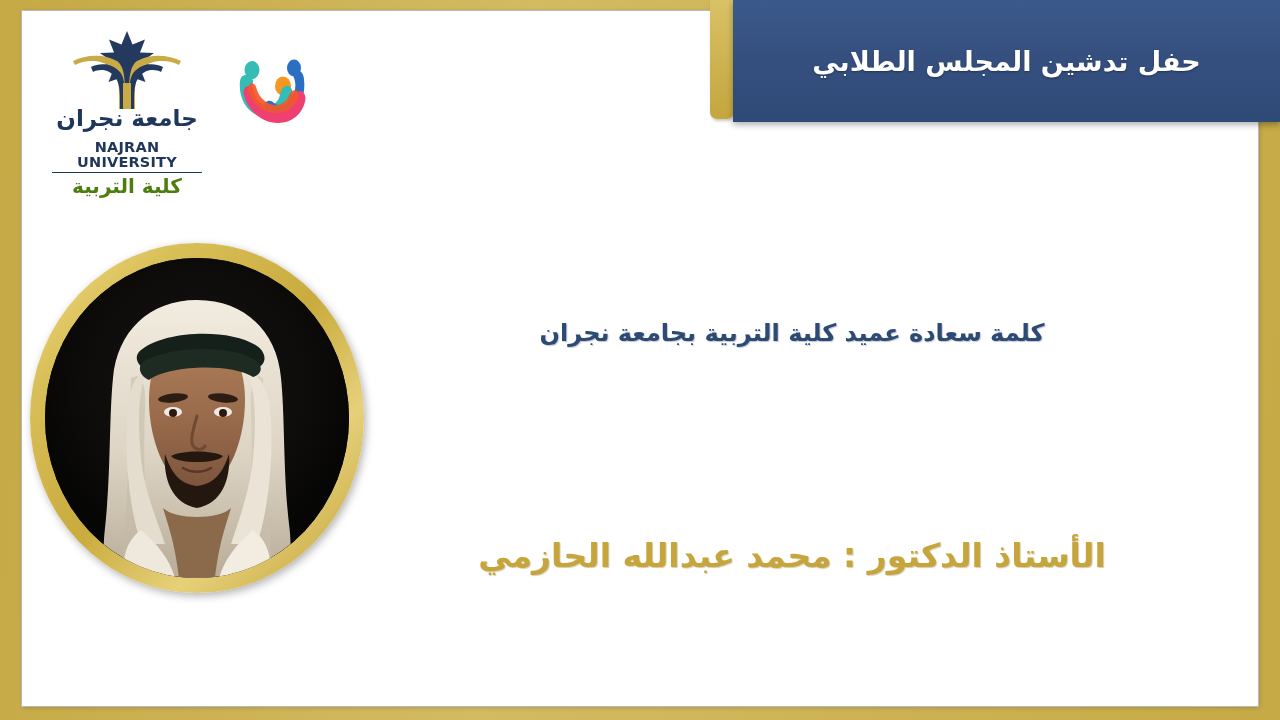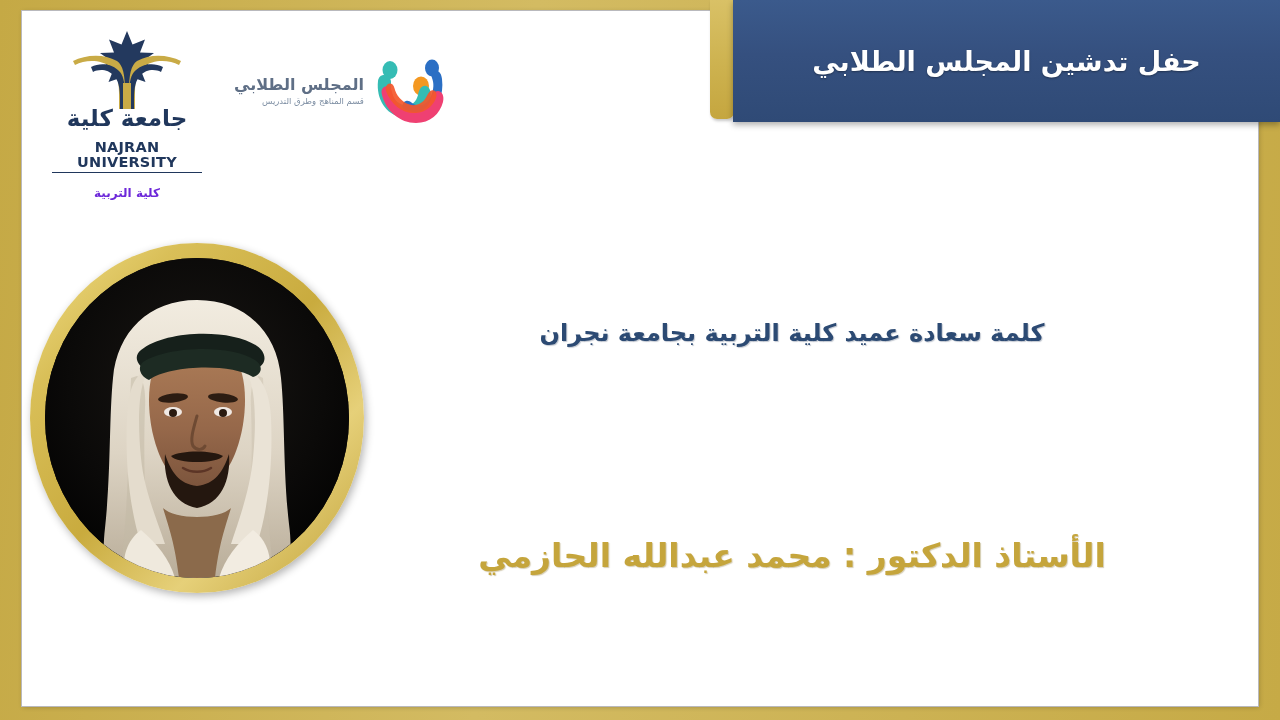--- a/index.html
+++ b/index.html
@@ -59,22 +59,22 @@
   .najran-ar{
     color:#20375c;font-size:23px;font-weight:bold;line-height:1;
     margin-top:-2px;letter-spacing:-.5px;
   }
   .najran-en{
     color:#20375c;font-size:14.5px;font-weight:bold;line-height:1.05;
     letter-spacing:.2px;margin-top:10px;
     border-bottom:1.5px solid #20375c;padding-bottom:2px;
   }
   .najran-college{
-    color:#6d28d9;font-size:12px;font-weight:bold;line-height:1.1;
-    margin-top:14px;letter-spacing:1px;
+    color:#4d7c0f;font-size:20px;font-weight:bold;line-height:1.1;
+    margin-top:2px;letter-spacing:1px;
   }
   .logo-council{
     display:flex;align-items:center;gap:8px;padding-top:30px;
   }
   .council-text{text-align:right;direction:rtl;}
   .council-title{
     color:#5f6f86;font-size:16px;font-weight:bold;line-height:1.1;
     letter-spacing:.5px;
   }
   .council-sub{
@@ -129,30 +129,26 @@
             <path d="M60 0 L65.5 13.5 L78 8.5 L73 21.5 L87 22 L76 30 L87.5 38 L73.5 38.5 L78.5 51 L65.5 46.5 L60 59 L54.5 46.5 L41.5 51 L46.5 38.5 L32.5 38 L44 30 L33 22 L47 21.5 L42 8.5 L54.5 13.5 Z" fill="#23395e"></path>
 
             <path d="M6 30 C18 24 36 22 50 30 C56 34 58 44 58 60 L58 78 L52 78 L52 62 C52 48 49 40 44 36 C33 28 18 29 8 34 Z" fill="#c9ab46"></path>
             <path d="M114 30 C102 24 84 22 70 30 C64 34 62 44 62 60 L62 78 L68 78 L68 62 C68 48 71 40 76 36 C87 28 102 29 112 34 Z" fill="#c9ab46"></path>
 
             <path d="M24 36 C34 31 46 33 53 41 C57 46 58 54 58 66 L58 78 L53 78 L53 68 C53 56 51 49 47 45 C41 38 32 38 26 41 Z" fill="#23395e"></path>
             <path d="M96 36 C86 31 74 33 67 41 C63 46 62 54 62 66 L62 78 L67 78 L67 68 C67 56 69 49 73 45 C79 38 88 38 94 41 Z" fill="#23395e"></path>
             <rect x="56" y="52" width="8" height="26" fill="#c9ab46"></rect>
           </svg>
         </span>
-        <div class="najran-ar">جامعة كلية</div>
+        <div class="najran-ar">جامعة نجران</div>
         <div class="najran-en">NAJRAN UNIVERSITY</div>
         <div class="najran-college">كلية التربية</div>
       </div>
 
       <div class="logo-council">
-        <div class="council-text">
-          <div class="council-title">المجلس الطلابي</div>
-          <div class="council-sub">قسم المناهج وطرق التدريس</div>
-        </div>
         <span class="council-mark">
           <svg width="78" height="72" viewBox="0 0 78 72" aria-hidden="true">
             <ellipse cx="18" cy="15" rx="7.5" ry="9" fill="#35bcb4"></ellipse>
             <ellipse cx="60" cy="13" rx="7" ry="8.5" fill="#2b6fc4"></ellipse>
             <ellipse cx="49" cy="31" rx="8" ry="9.5" fill="#f49821"></ellipse>
             <path d="M6 26 C4 44 14 60 30 62 C44 64 54 55 58 44 C60 38 58 32 54 31 C50 30 47 34 46 40 C44 48 38 52 31 50 C22 47 18 38 19 28 C19.5 23 16 20 12 20 C9 20 6.6 22 6 26 Z" fill="#35bcb4"></path>
             <path d="M70 24 C72 40 66 54 54 60 C46 64 38 62 33 57 C29 53 30 47 34 46 C38 45 40 49 44 50 C50 52 56 48 59 41 C62 34 62 28 60 23 C58.5 19 61 16 64.5 16 C67.5 16 69.5 19 70 24 Z" fill="#2b6fc4"></path>
             <path d="M10 40 C14 56 28 68 44 68 C58 68 68 59 71 47 C72.5 41 70 36 66 36 C62 36 60 40 58.5 45 C56 53 49 58 41 57 C30 55.5 22 47 20 37 C19 32 15 30 12 32 C9.5 33.6 9 36.5 10 40 Z" fill="#ef4072"></path>
             <path d="M14 36 C19 50 31 59 44 58 C54 57.3 61 51 64 43 C65.6 38.6 63.6 35 60.4 35.3 C57.4 35.6 56 39 54 42.6 C50.6 48.6 44 51.6 37.6 49.6 C29.6 47 24 40 22.4 33 C21.4 28.6 17.6 27.6 15.4 29.6 C13.6 31.3 13.2 33.6 14 36 Z" fill="#f4572a" opacity=".92"></path>
           </svg>

